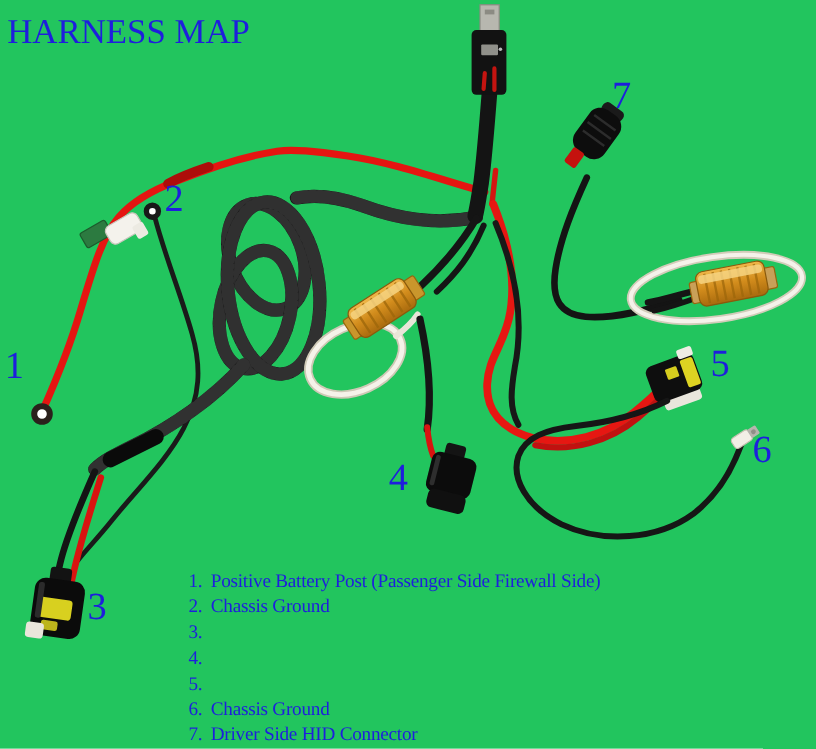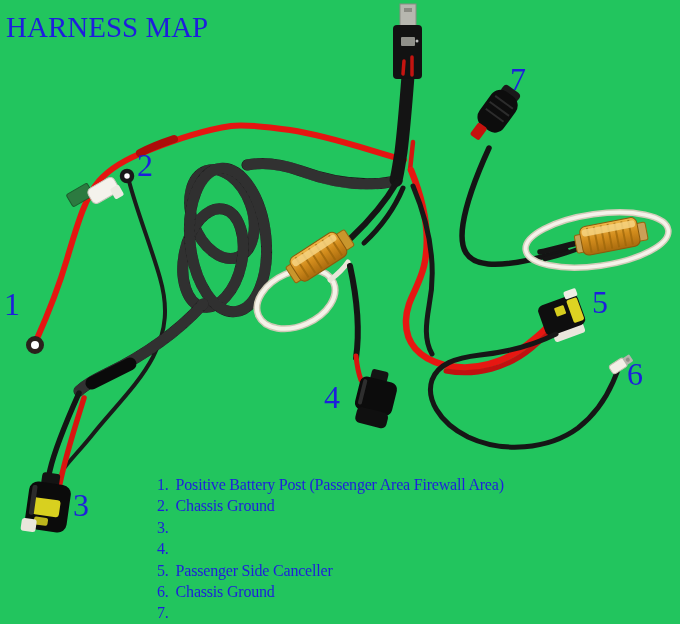--- a/index.html
+++ b/index.html
@@ -176,38 +176,38 @@
       <span class="marker" style="left: 73px; top: 489px;">3</span>
       <span class="marker" style="left: 324px; top: 381px;">4</span>
       <span class="marker" style="left: 592px; top: 286px;">5</span>
       <span class="marker" style="left: 627px; top: 358px;">6</span>
       <span class="marker" style="left: 510px; top: 63px;">7</span>
     </div>
 
   <div class="legend" id="legend">
       <div class="legend-row">
       <span class="legend-num">1.</span>
-      <span class="legend-label">Positive Battery Post (Passenger Area Firewall Area)</span>
+      <span class="legend-label">Positive Battery Post (Passenger Side Firewall Side)</span>
     </div>
       <div class="legend-row">
       <span class="legend-num">2.</span>
       <span class="legend-label">Chassis Ground</span>
     </div>
       <div class="legend-row">
       <span class="legend-num">3.</span>
     </div>
       <div class="legend-row">
       <span class="legend-num">4.</span>
     </div>
       <div class="legend-row">
       <span class="legend-num">5.</span>
-      <span class="legend-label">Passenger Side Canceller</span>
     </div>
       <div class="legend-row">
       <span class="legend-num">6.</span>
       <span class="legend-label">Chassis Ground</span>
     </div>
       <div class="legend-row">
       <span class="legend-num">7.</span>
+      <span class="legend-label">Driver Side HID Connector</span>
     </div>
     </div>
 
 </div>
 
 </body></html>

